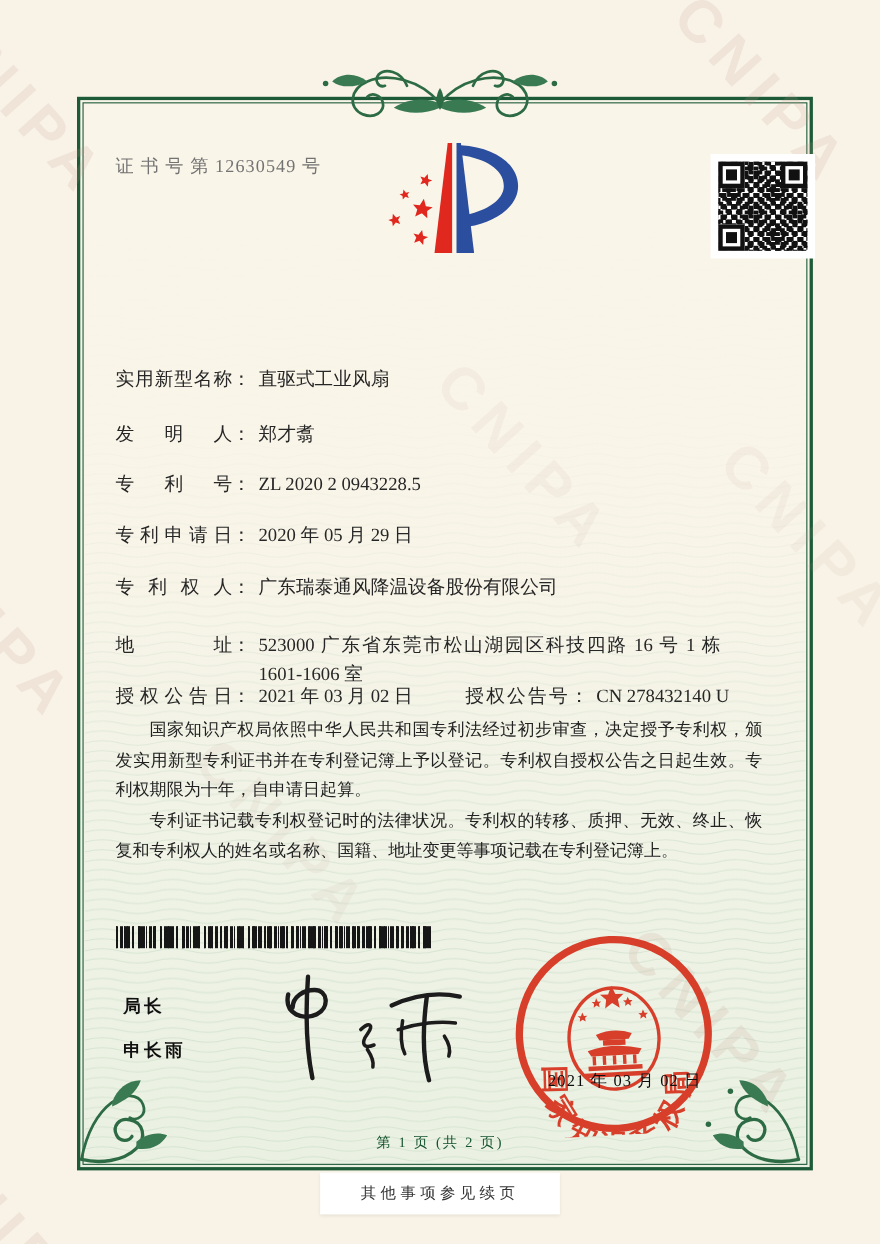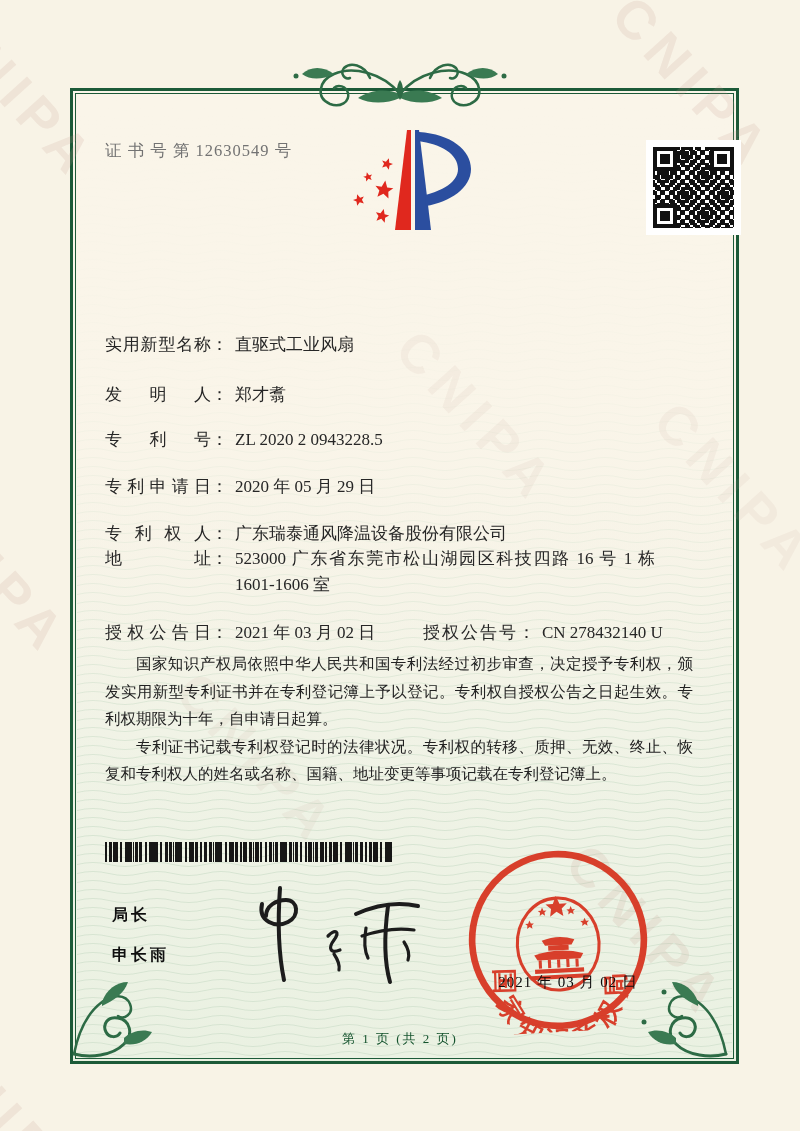--- a/index.html
+++ b/index.html
@@ -174,21 +174,21 @@
     <div class="row" style="top:474px">
       <span class="lab">专利申请日</span>
         <span class="colon">：</span>
       <span class="val">2020 年 05 月 29 日</span>
     </div>
     <div class="row" style="top:521px">
       <span class="lab">专利权人</span>
         <span class="colon">：</span>
       <span class="val">广东瑞泰通风降温设备股份有限公司</span>
     </div>
-    <div class="row" style="top:546px">
+    <div class="row" style="top:574px">
       <span class="lab">地址</span>
         <span class="colon">：</span>
       <span class="val addr-val">523000 广东省东莞市松山湖园区科技四路 16 号 1 栋 1601-1606 室</span>
     </div>
     <div class="row" style="top:620px">
       <span class="lab">授权公告日</span>
         <span class="colon">：</span>
       <span class="val">2021 年 03 月 02 日</span>
       <span class="pair2">
         <span class="lab2">授权公告号</span>
@@ -247,15 +247,16 @@
         </g>
         <ellipse cx="90" cy="94" rx="40" ry="45" fill="none" stroke="#d6301c" stroke-width="3"></ellipse>
       </g>
       <defs>
         <path id="st2" d="M0,-10 L2.94,-3.09 L9.51,-3.09 L4.76,1.18 L5.88,8.09 L0,4 L-5.88,8.09 L-4.76,1.18 L-9.51,-3.09 L-2.94,-3.09 Z"></path>
       </defs>
     </svg>
     <div class="seal-date">2021 年 03 月 02 日</div>
 
     <div class="page-no">第 1 页 (共 2 页)</div>
+    <div class="cont-box">其他事项参见续页</div>
 
   </div>
 </div>
 
 </body></html>

